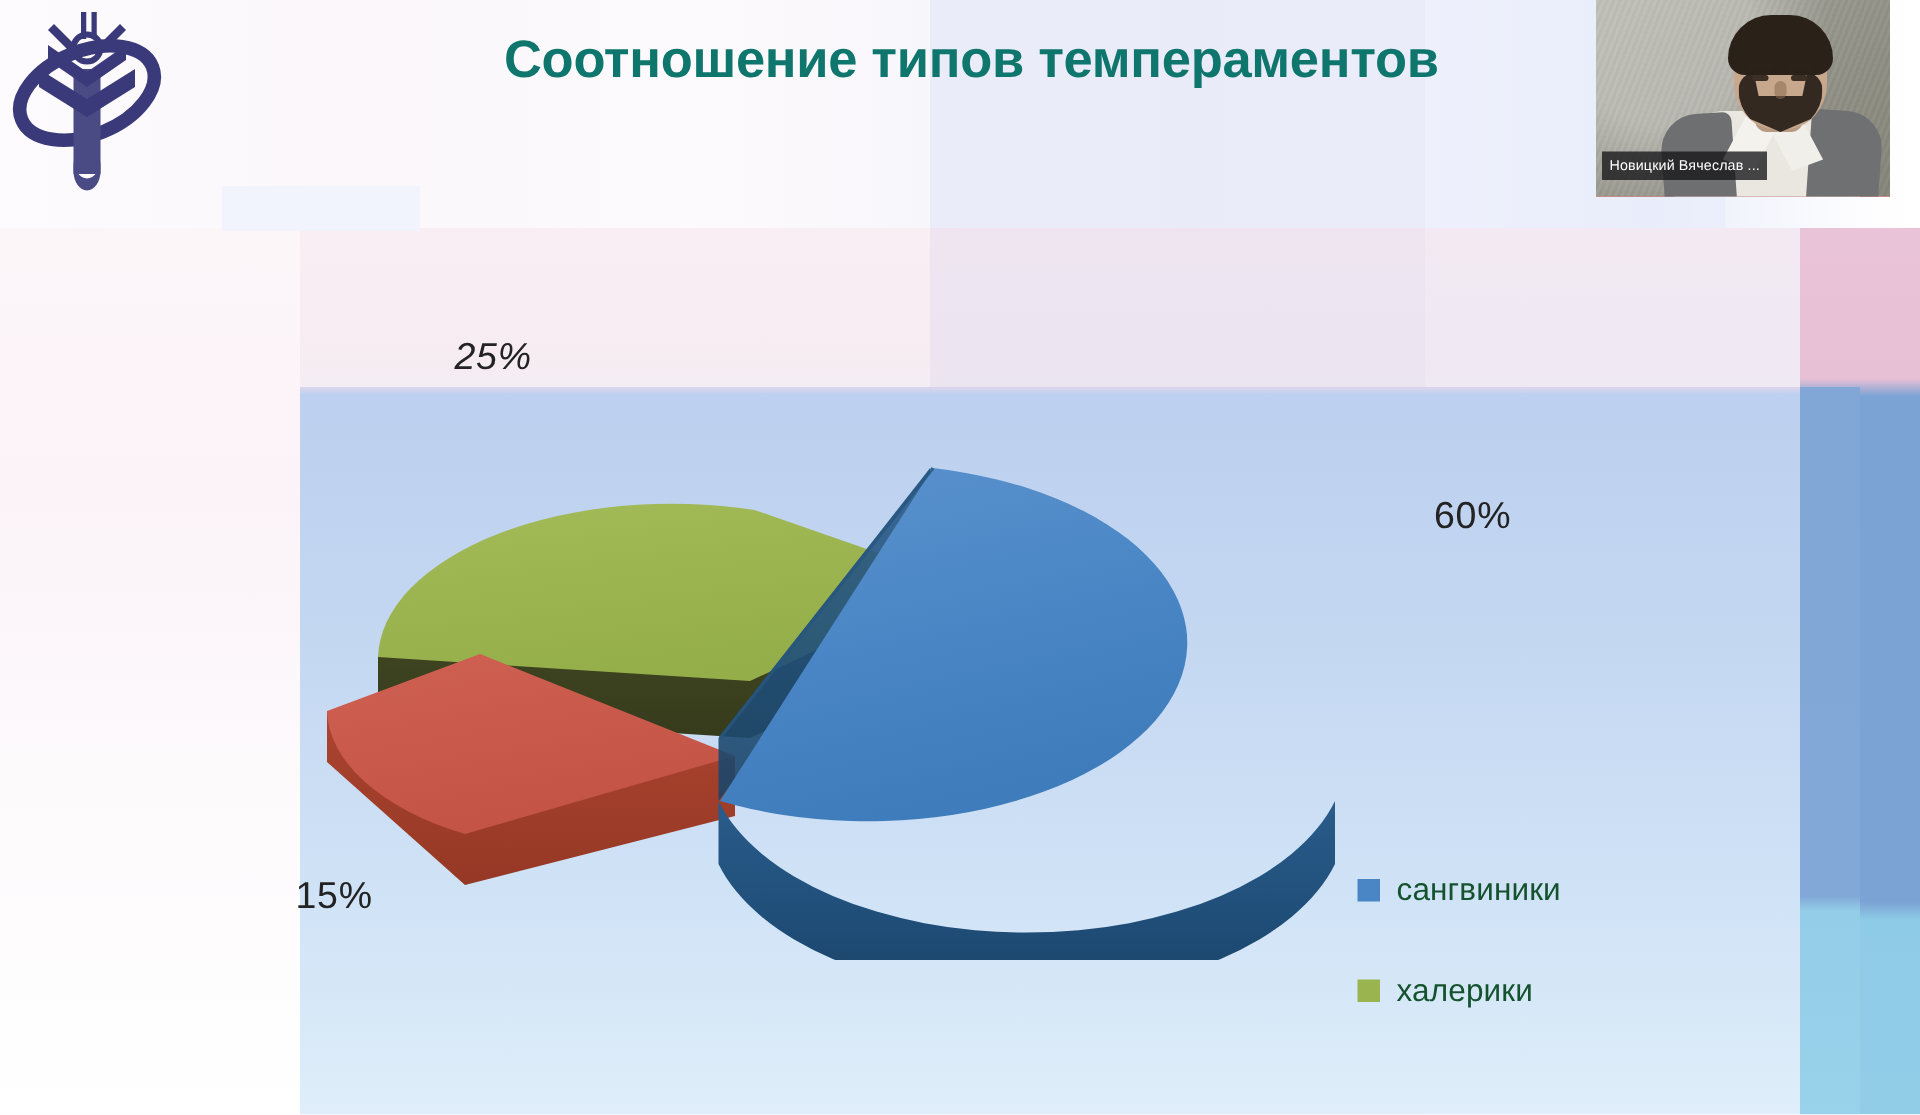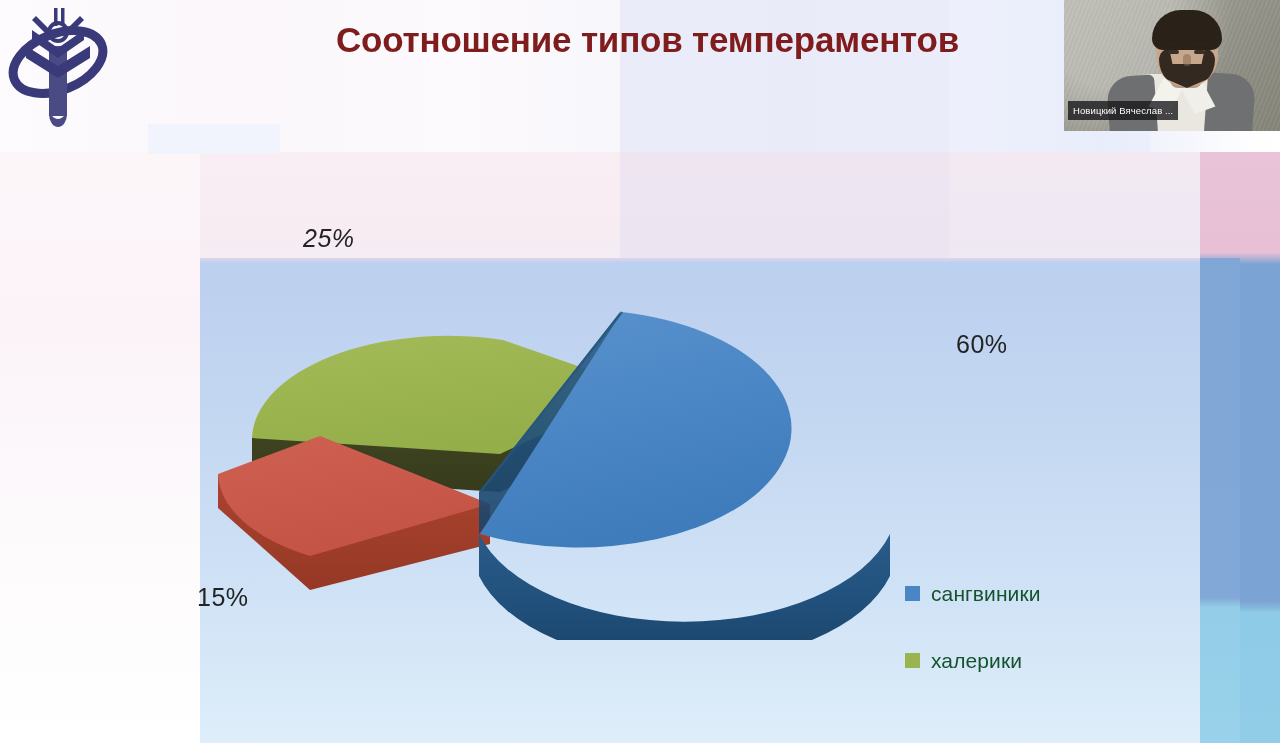--- a/index.html
+++ b/index.html
@@ -55,37 +55,37 @@
     position: absolute;
     left: 6px; top: 2px;
     width: 104px; height: 130px;
   }
 
   
   .title-block {
     position: absolute;
     left: 336px; top: 8px;
     width: 740px;
-    color: #7f1d1d;
+    color: #0f766e;
     font-weight: bold;
     font-size: 35px;
     line-height: 63px;
     letter-spacing: -0.2px;
     text-align: left;
     white-space: nowrap;
   }
   .title-line-2 {
     padding-left: 6px;
   }
 
   
   .video-tile {
     position: absolute;
     left: 1064px; top: 0;
-    width: 216px; height: 131px;
+    width: 196px; height: 131px;
     overflow: hidden;
     background: #b91c1c;
   }
   .video-wall {
     position: absolute;
     inset: 0;
     background:
       radial-gradient(circle at 22% 18%, rgba(255,255,255,0.30) 0 32%, rgba(0,0,0,0) 60%),
       linear-gradient(135deg, #a5a59a 0%, #9a9a90 40%, #8e8e84 70%, #858579 100%);
   }

